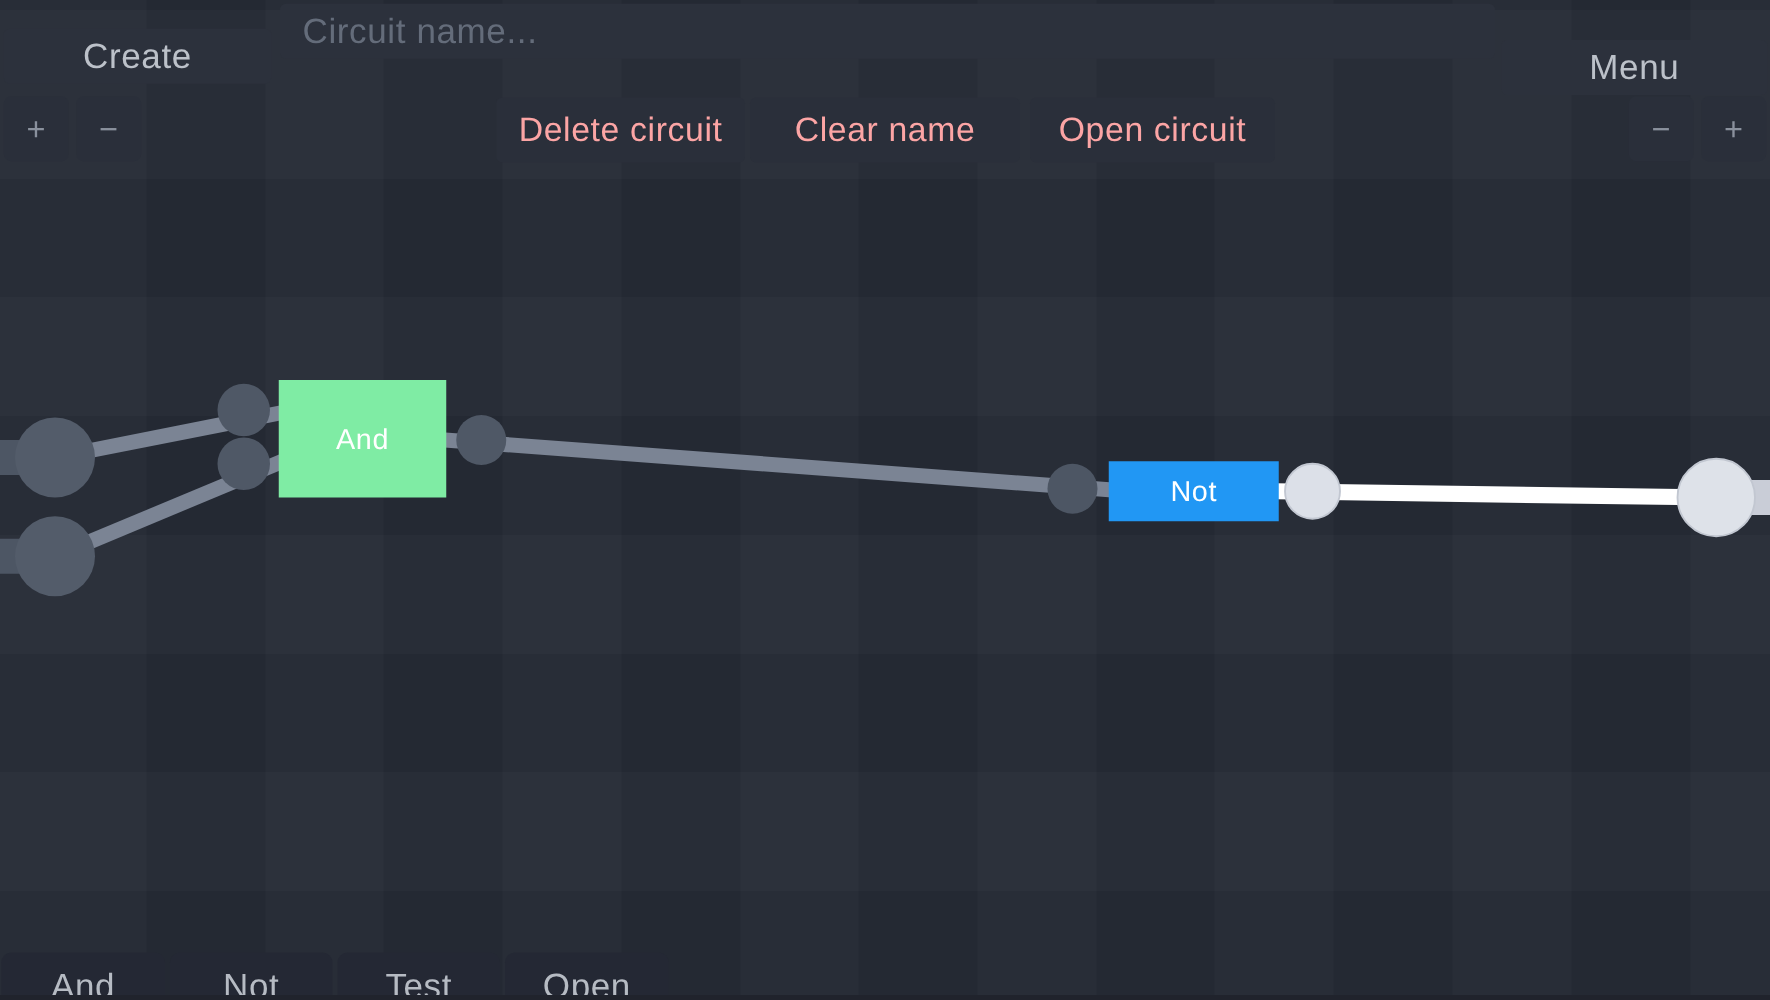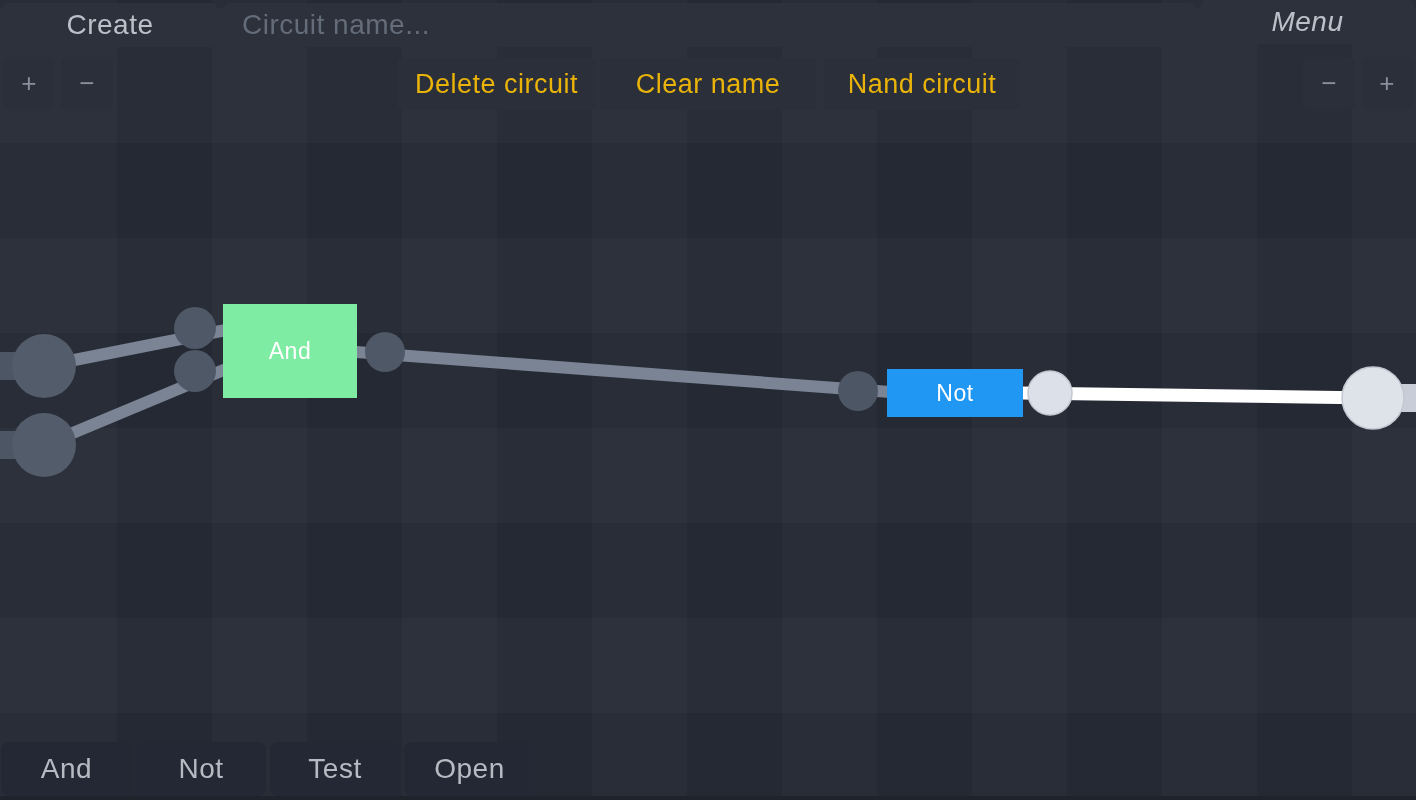--- a/index.html
+++ b/index.html
@@ -15,34 +15,34 @@
       repeating-linear-gradient(90deg, rgba(255,255,255,0.016) 0 95px, rgba(0,0,0,0.02) 95px 190px),
       repeating-linear-gradient(180deg, rgba(255,255,255,0.016) 0 95px, rgba(0,0,0,0.02) 95px 190px),
       #262b35;
     background-position:22px 48px;
   }
   #circuit-svg{position:absolute;left:0;top:0;}
   .btn{
     position:absolute;display:flex;align-items:center;justify-content:center;
     background:#2c313c;color:#bcc1c9;border:none;border-radius:5px;
     font-family:"Liberation Sans",sans-serif;font-weight:300;
-    font-size:28px;letter-spacing:0.5px;padding:0;box-sizing:border-box;
+    font-size:28px;letter-spacing:0.5px;padding:0;box-sizing:border-box;margin-top:20px;
   }
-  .btn.secondary{background:#2a2f3a;color:#eab308;font-size:27px;}
+  .btn.secondary{background:#2a2f3a;color:#fca5a5;font-size:27px;}
   .btn.square{background:#2a2f3a;color:#8a919d;font-size:26px;border-radius:6px;}
   .btn.palette{background:#242834;color:#b6bbc3;border-radius:8px;font-size:28px;}
   #circuit-name{
     position:absolute;left:224px;top:3px;width:972px;height:44px;
     background:#2c313c;border:none;border-radius:5px;outline:none;
     color:#d946ef;font-family:"Liberation Sans",sans-serif;font-weight:300;
     font-size:28px;letter-spacing:0.5px;padding:0 18px;box-sizing:border-box;
   }
   #circuit-name::placeholder{color:#646c7a;opacity:1;}
   #create-btn{left:3px;top:3px;width:214px;height:44px;}
-  #menu-btn{left:1201px;top:0;width:213px;height:44px;font-style:italic;}
+  #menu-btn{left:1201px;top:12px;width:213px;height:44px;}
   #zoom-in-left{left:3px;top:57px;width:52px;height:52px;}
   #zoom-out-left{left:61px;top:57px;width:52px;height:52px;}
   #delete-btn{left:397px;top:58px;width:199px;height:52px;}
   #clear-btn{left:600px;top:58px;width:216px;height:52px;}
   #open-btn{left:824px;top:58px;width:196px;height:52px;}
   #zoom-out-right{left:1303px;top:57px;width:52px;height:52px;}
   #zoom-in-right{left:1361px;top:57px;width:52px;height:52px;}
   #palette-and{left:1px;top:742px;width:131px;height:54px;}
   #palette-not{left:136px;top:742px;width:130px;height:54px;}
   #palette-nand{left:270px;top:742px;width:130px;height:54px;}
@@ -84,21 +84,21 @@
 
 <input id="circuit-name" type="text" placeholder="Circuit name..." style="">
 
 <button class="btn" id="menu-btn">Menu</button>
 
 <button class="btn square" id="zoom-in-left">+</button>
 <button class="btn square" id="zoom-out-left">−</button>
 
 <button class="btn secondary" id="delete-btn">Delete circuit</button>
 <button class="btn secondary" id="clear-btn">Clear name</button>
-<button class="btn secondary" id="open-btn">Nand circuit</button>
+<button class="btn secondary" id="open-btn">Open circuit</button>
 
 <button class="btn square" id="zoom-out-right">−</button>
 <button class="btn square" id="zoom-in-right">+</button>
 
 <button class="btn palette" id="palette-and">And</button>
 <button class="btn palette" id="palette-not">Not</button>
 <button class="btn palette" id="palette-nand">Test</button>
 <button class="btn palette" id="palette-test">Open</button>
 
 <div id="bottom-strip"></div>

